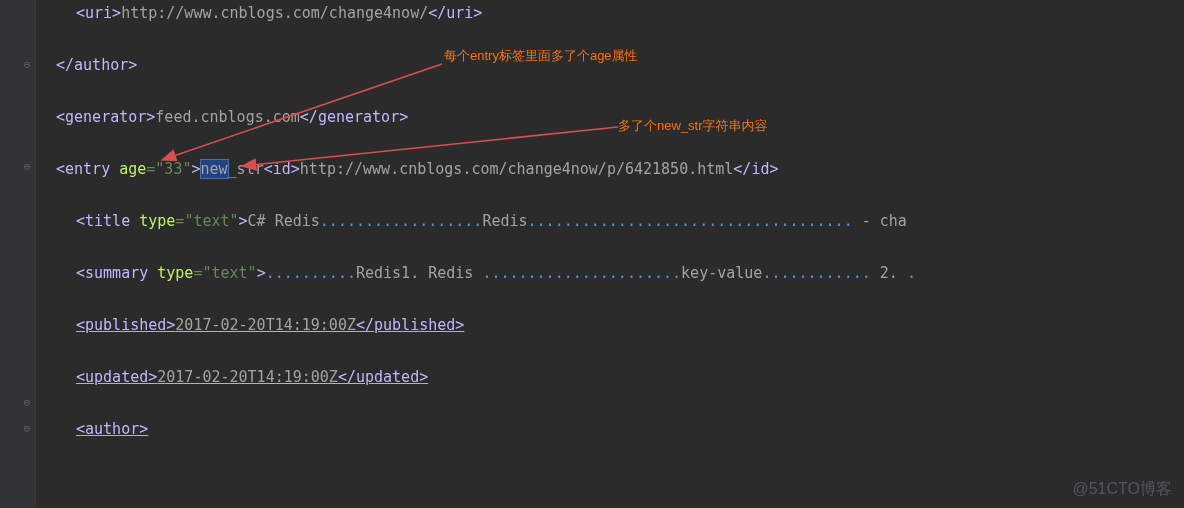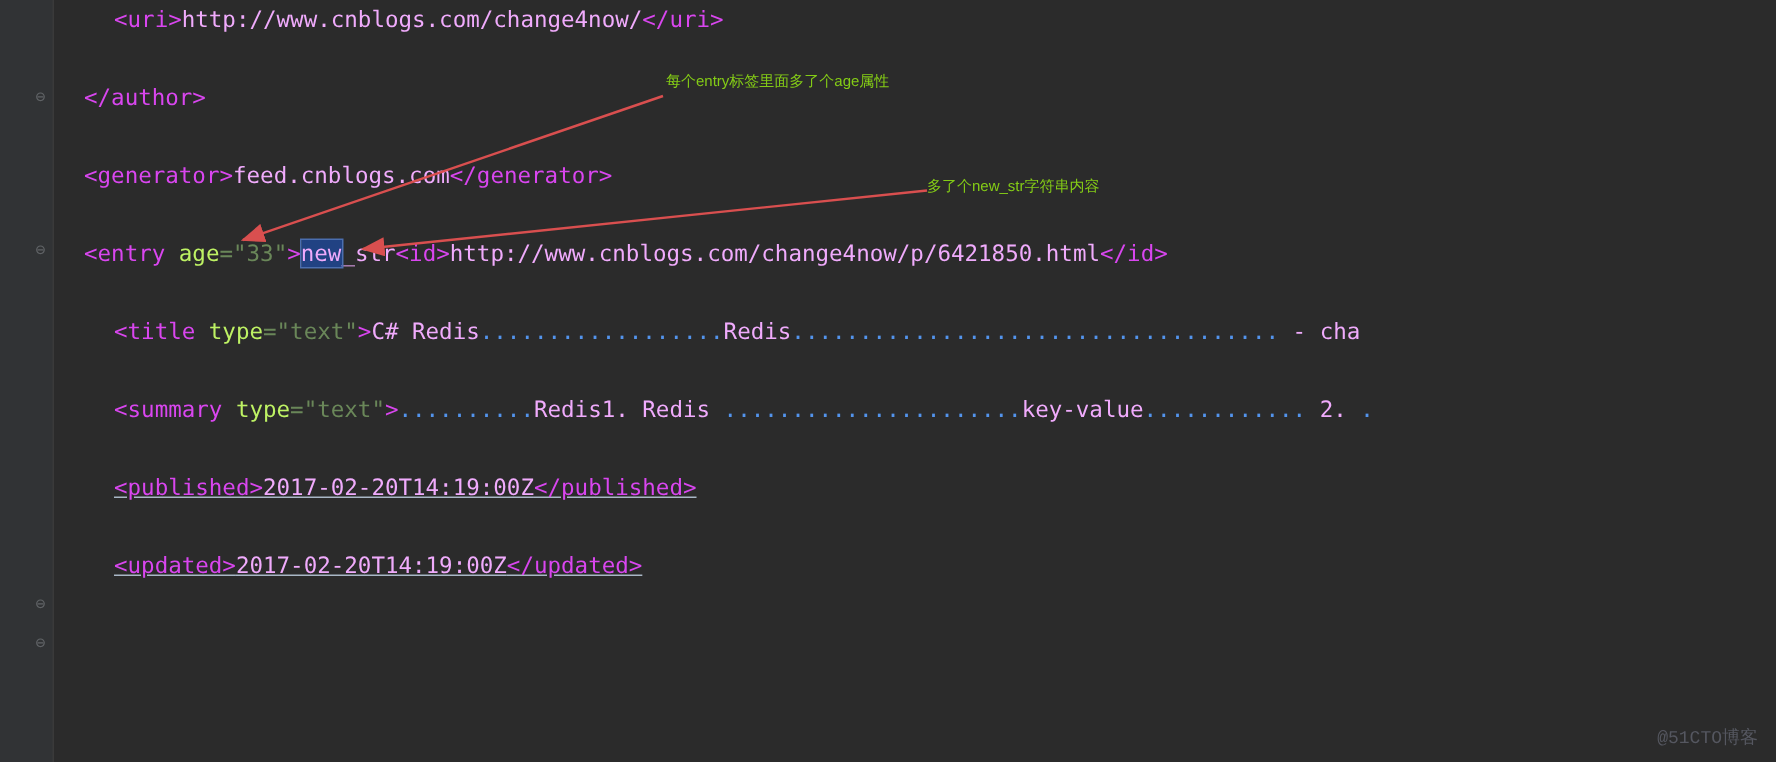--- a/index.html
+++ b/index.html
@@ -42,50 +42,50 @@
     white-space: nowrap;
     position: relative;
   }
   .blank { height: 26px; }
   .i1 { padding-left: 34px; }
   .i2 { padding-left: 14px; }
   .i3 { padding-left: 34px; text-decoration: underline; }
   .i4 { padding-left: 14px; }
   .i5 { padding-left: 34px; }
 
-  .tag { color: #d946ef; }
+  .tag { color: #c4b5fd; }
   .attr-name { color: #bef264; }
   .attr-val { color: #6a8759; }
-  .txt { color: #f0abfc; }
+  .txt { color: #a3a3a3; }
   .sel {
     background: #214283;
     outline: 1px solid #4b6eaf;
     text-align: center;
   }
   .bluejp { color: #5394ec; }
 
   .annot {
     position: absolute;
-    color: #84cc16;
+    color: #f97316;
     font-family: 'Microsoft YaHei', sans-serif;
-    font-size: 10px;
+    font-size: 13px;
     z-index: 10;
     pointer-events: none;
   }
   svg.arrow {
     position: absolute;
     pointer-events: none;
     z-index: 9;
   }
   .watermark {
     position: absolute;
     right: 12px; bottom: 8px;
     color: #555760;
-    font-size: 12px;
-    font-family: Liberation Mono, monospace;
+    font-size: 16px;
+    font-family: Liberation Sans, sans-serif;
   }
 </style>
 </head>
 <body>
 
 <div class="gutter">
   <div class="fold" style="top:60px">⊖</div>
   <div class="fold" style="top:162px">⊖</div>
   <div class="fold" style="top:398px">⊖</div>
   <div class="fold" style="top:424px">⊖</div>
@@ -134,20 +134,23 @@
   </div>
 
   <div class="blank"></div>
 
   <div class="line i3">
     <span class="tag">&lt;updated&gt;</span><span class="txt">2017-02-20T14:19:00Z</span><span class="tag">&lt;/updated&gt;</span>
   </div>
 
   <div class="blank"></div>
 
+  <div class="line i3">
+    <span class="tag">&lt;author&gt;</span>
+  </div>
 
   <div class="blank"></div>
 
 
 </div>
 
 <div class="annot" style="left:444px; top:47px">每个entry标签里面多了个age属性</div>
 <div class="annot" style="left:618px; top:117px">多了个new_str字符串内容</div>
 
 <svg class="arrow" style="left:150px; top:60px" width="300" height="110">

